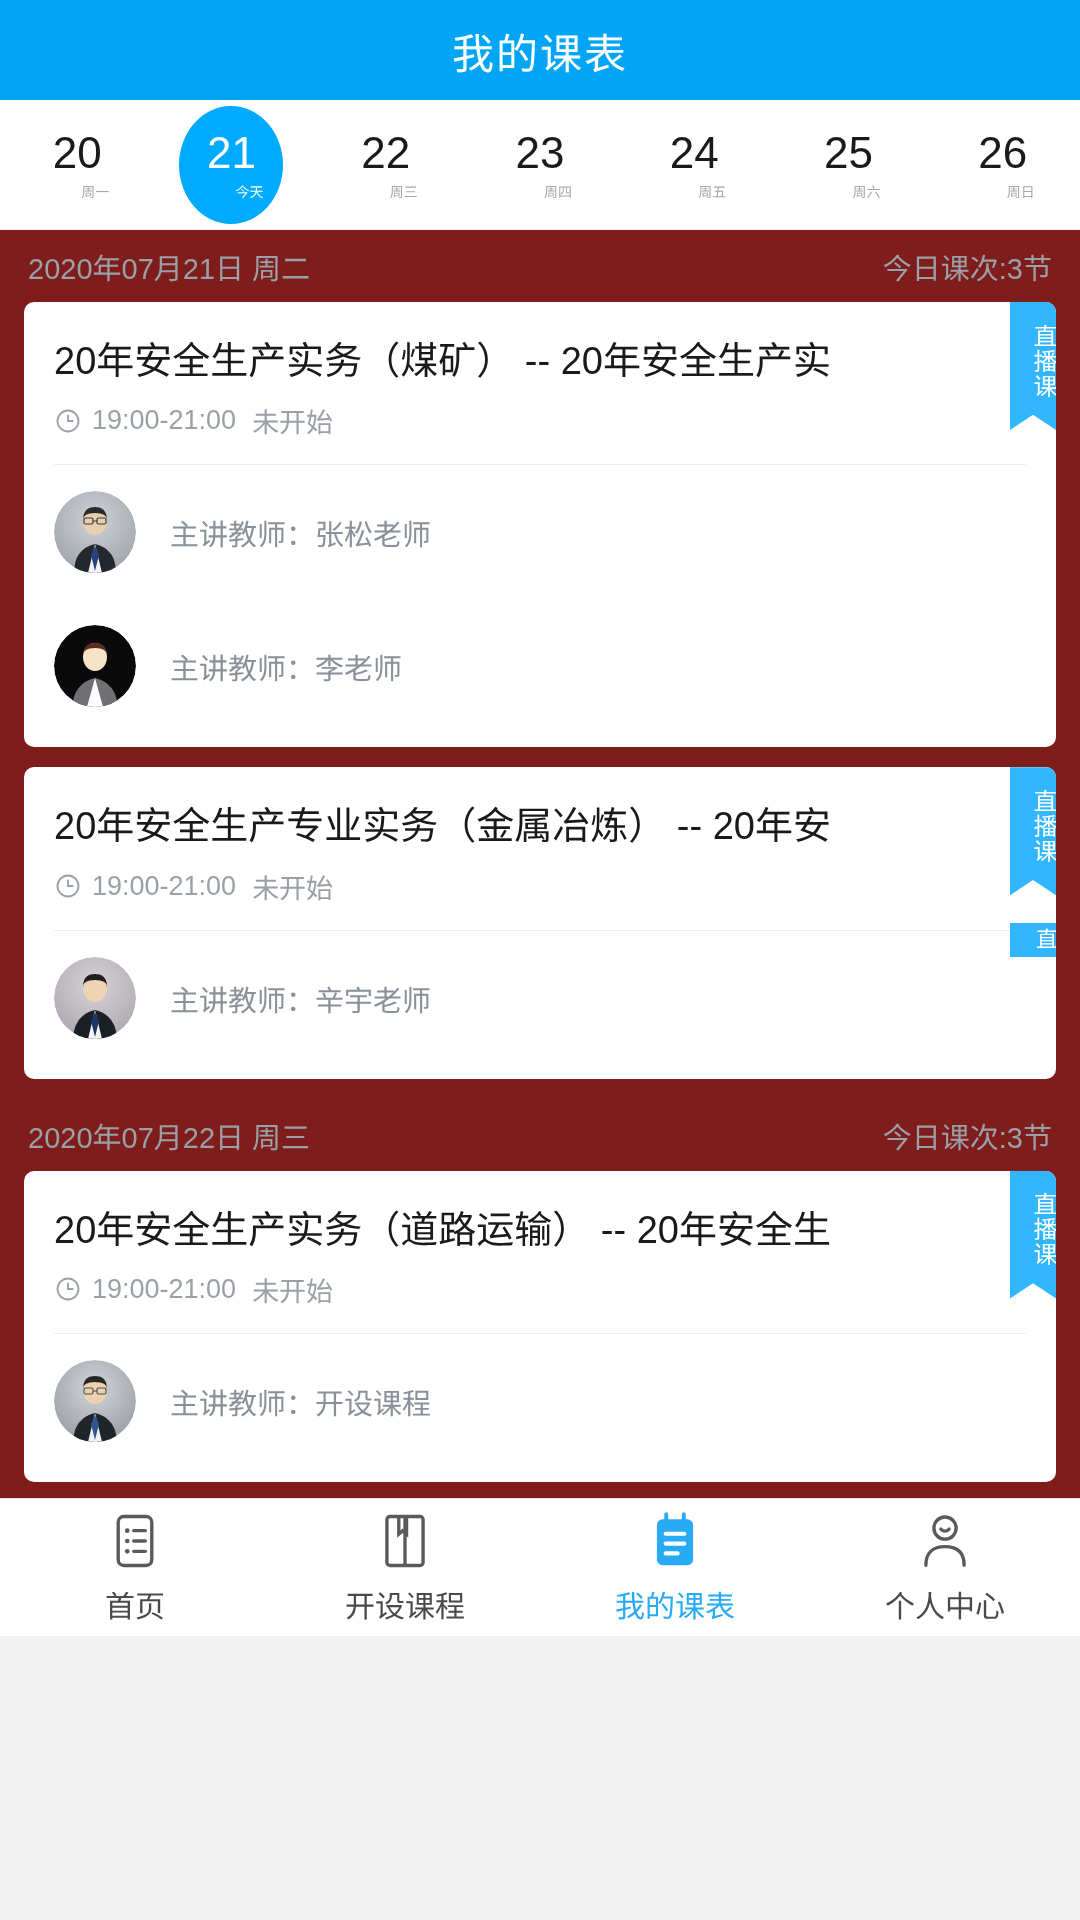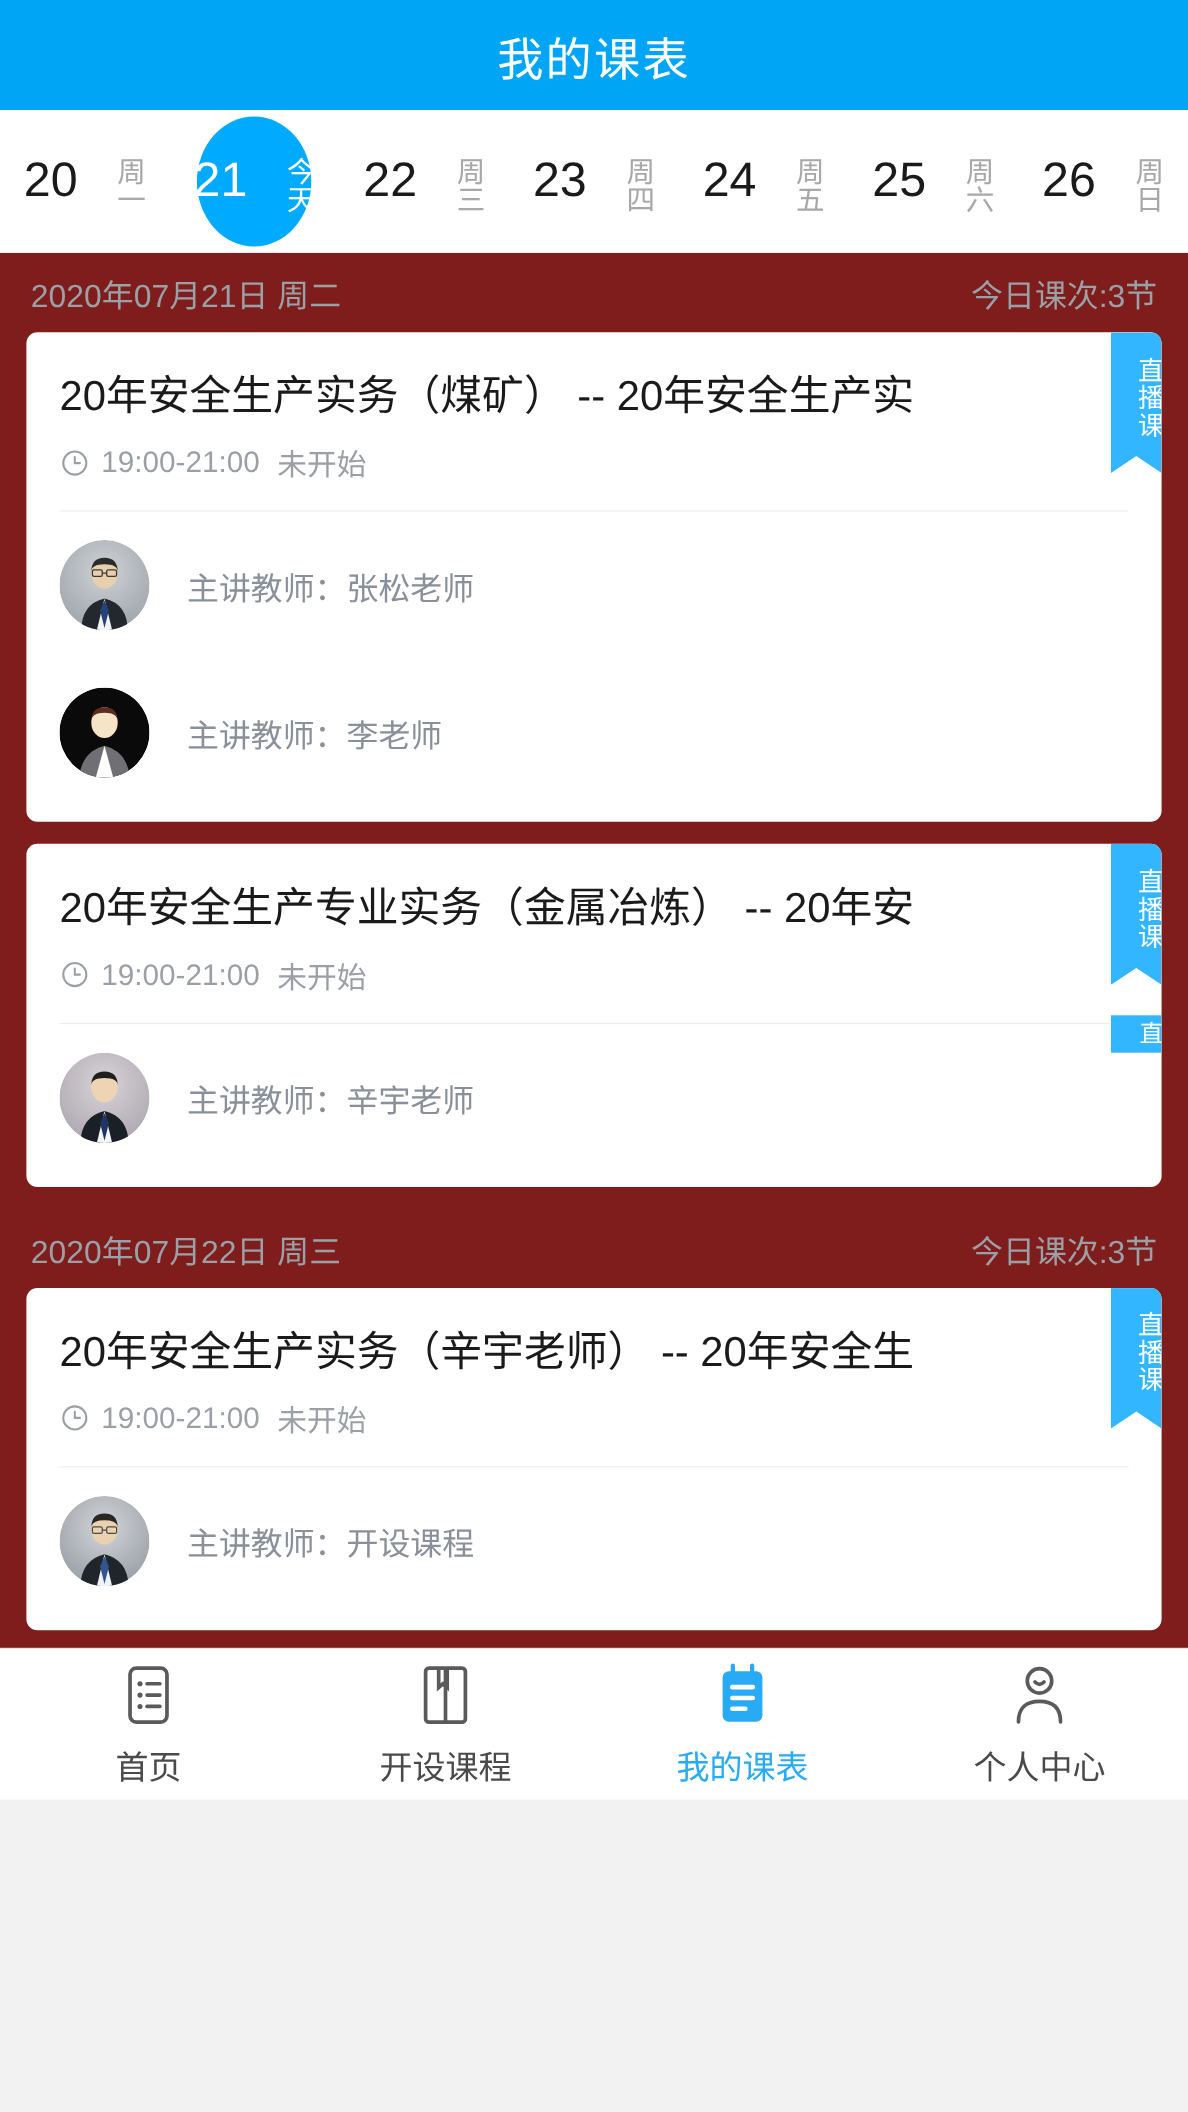--- a/index.html
+++ b/index.html
@@ -24,25 +24,25 @@
     display:flex; align-items:center;
     border-bottom:1px solid #ececec;
   }
   .day-cell {
     flex:1 1 0; height:130px;
     display:flex; flex-direction:column; align-items:center; justify-content:center;
     position:relative;
   }
   .day-pill {
     width:104px; height:118px; border-radius:52px/59px;
-    display:flex; flex-direction:row; align-items:center; justify-content:center;
+    display:flex; flex-direction:column; align-items:center; justify-content:center;
   }
   .day-cell.active .day-pill { background:#00aaff; }
   .day-num { font-size:44px; color:#1a1a1a; line-height:1.05; font-weight:400; }
-  .day-lbl { font-size:26px; color:#a8a8a8; margin-top:8px; line-height:1;margin-left:36px; }
+  .day-lbl { font-size:14px; color:#a8a8a8; margin-top:8px; line-height:1;margin-left:36px; }
   .day-cell.active .day-num { color:#ffffff; }
   .day-cell.active .day-lbl { color:#ffffff; }
 
   
   .content {
     flex:1 1 auto; background:#7f1d1d; overflow:hidden; position:relative;
   }
 
   .group-header {
     height:72px; display:flex; align-items:center; justify-content:space-between;
@@ -258,21 +258,21 @@
       </div>
     </div>
 
     <div class="group-header">
       <div class="group-date">2020年07月22日 周三</div>
       <div class="group-count">今日课次:3节</div>
     </div>
 
     <div class="card">
       <div class="badge">直播课</div>
-      <div class="card-title">20年安全生产实务（辛宇老师） -- 20年安全生</div>
+      <div class="card-title">20年安全生产实务（道路运输） -- 20年安全生</div>
       <div class="card-time">
         <svg class="clock-icon" viewBox="0 0 24 24" fill="none" stroke="#9aa0a6" stroke-width="1.6">
           <circle cx="12" cy="12" r="9"></circle>
           <path d="M12 7.2 V12 H16" stroke-linecap="round"></path>
         </svg>
         <span>19:00-21:00</span>
         <span class="card-status">未开始</span>
       </div>
       <div class="divider"></div>
 

